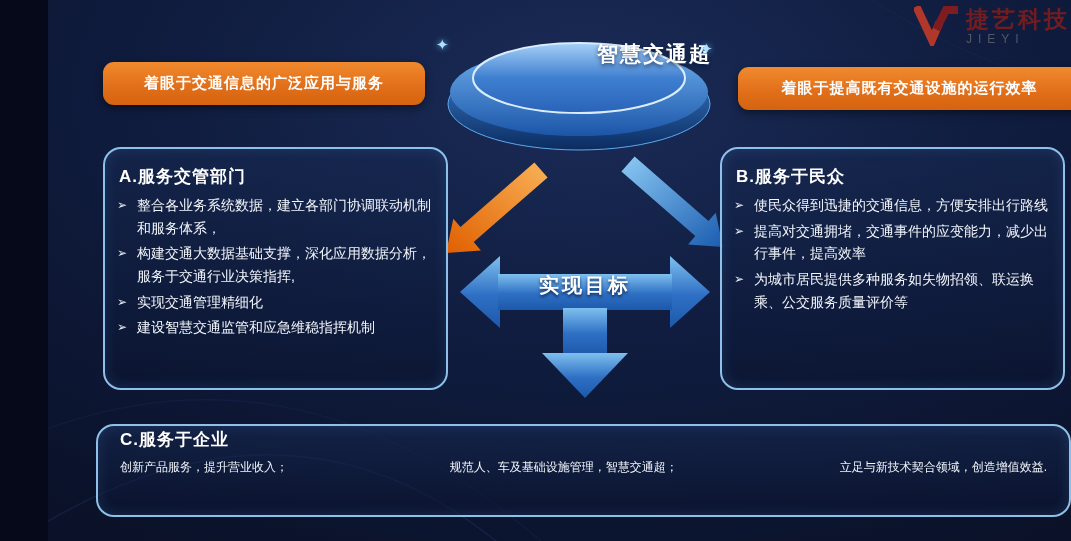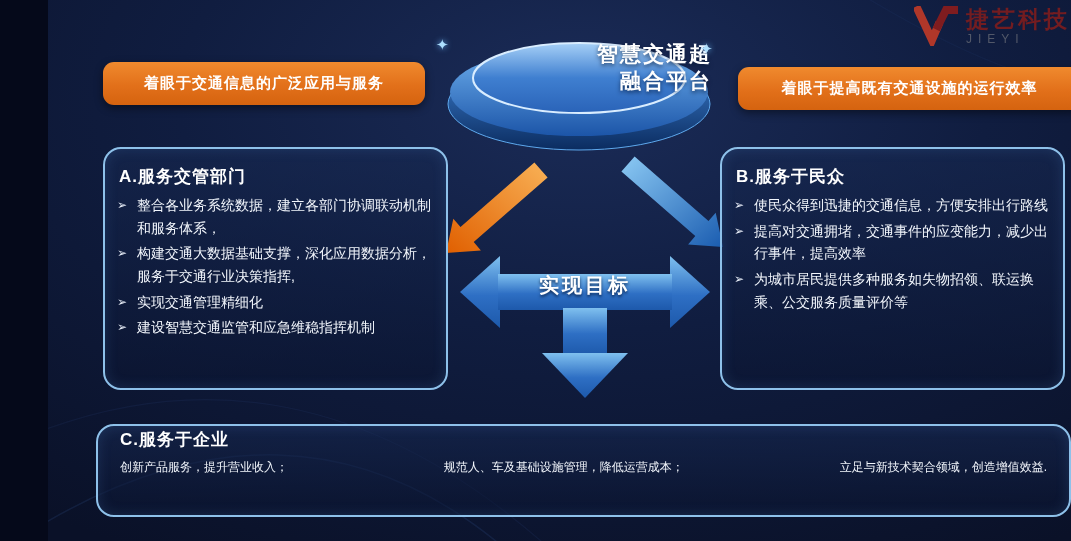--- a/index.html
+++ b/index.html
@@ -107,21 +107,20 @@
             <stop offset="0.5" stop-color="#3f7fd0"></stop>
             <stop offset="1" stop-color="#2a63b8"></stop>
         </linearGradient>
       </defs>
       <ellipse cx="133" cy="92" rx="131" ry="46" fill="url(#rimG)" stroke="#5ea9ee" stroke-width="1"></ellipse>
       <ellipse cx="133" cy="80" rx="129" ry="44" fill="url(#midG)"></ellipse>
       <ellipse cx="133" cy="66" rx="106" ry="35" fill="url(#topG)" stroke="#d9edff" stroke-width="2"></ellipse>
     </svg>
     <div class="platform-title">
       <div>智慧交通超</div>
-      <div>融合平台</div>
     </div>
   </div>
   <span class="sparkle sparkle-l">✦</span>
   <span class="sparkle sparkle-r">✦</span>
 
   <svg class="arrow" style="left:388px;top:158px;" width="120" height="110" viewBox="0 0 120 110">
     <defs>
       <linearGradient id="oG" x1="1" y1="0" x2="0" y2="1">
         <stop offset="0" stop-color="#f9b257"></stop>
           <stop offset="1" stop-color="#e05f00"></stop>
@@ -195,18 +194,18 @@
         <span class="bullet-marker">➢</span>
         <span class="bullet-text">为城市居民提供多种服务如失物招领、联运换乘、公交服务质量评价等</span>
       </li>
     </ul>
   </div>
 
   <div class="panel panel-c">
     <div class="panel-title">C.服务于企业</div>
     <div class="c-row">
       <span>创新产品服务，提升营业收入；</span>
-      <span>规范人、车及基础设施管理，降低运营成本；</span>
+      <span>规范人、车及基础设施管理，智慧交通超；</span>
       <span>立足与新技术契合领域，创造增值效益.</span>
     </div>
   </div>
 
 </div>
 
 </body></html>

